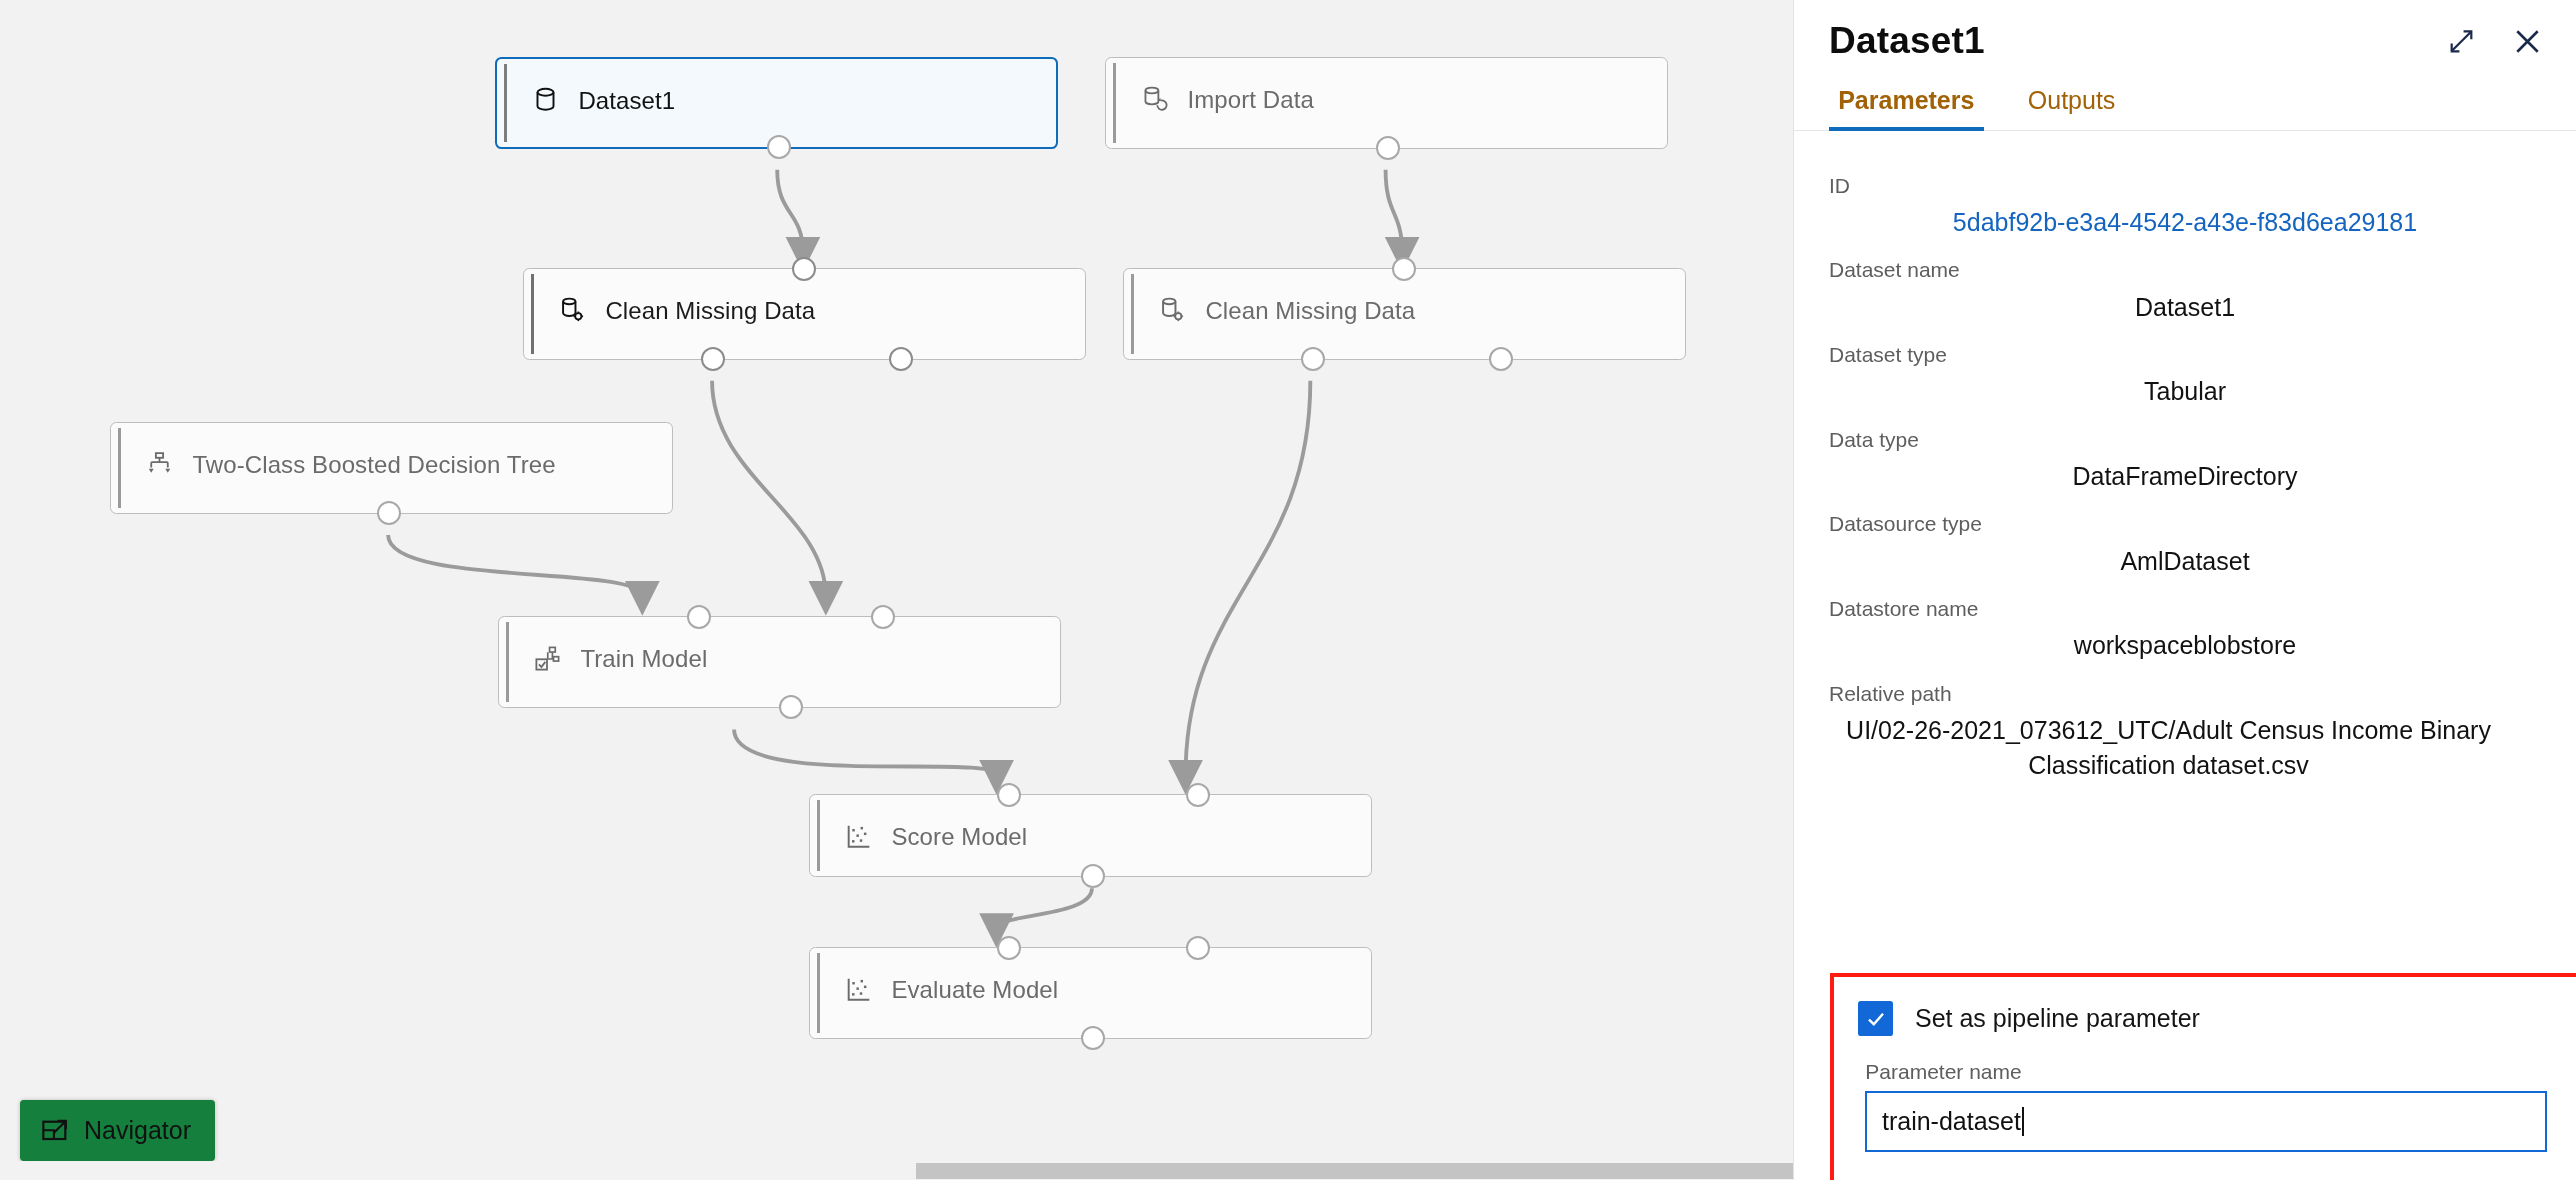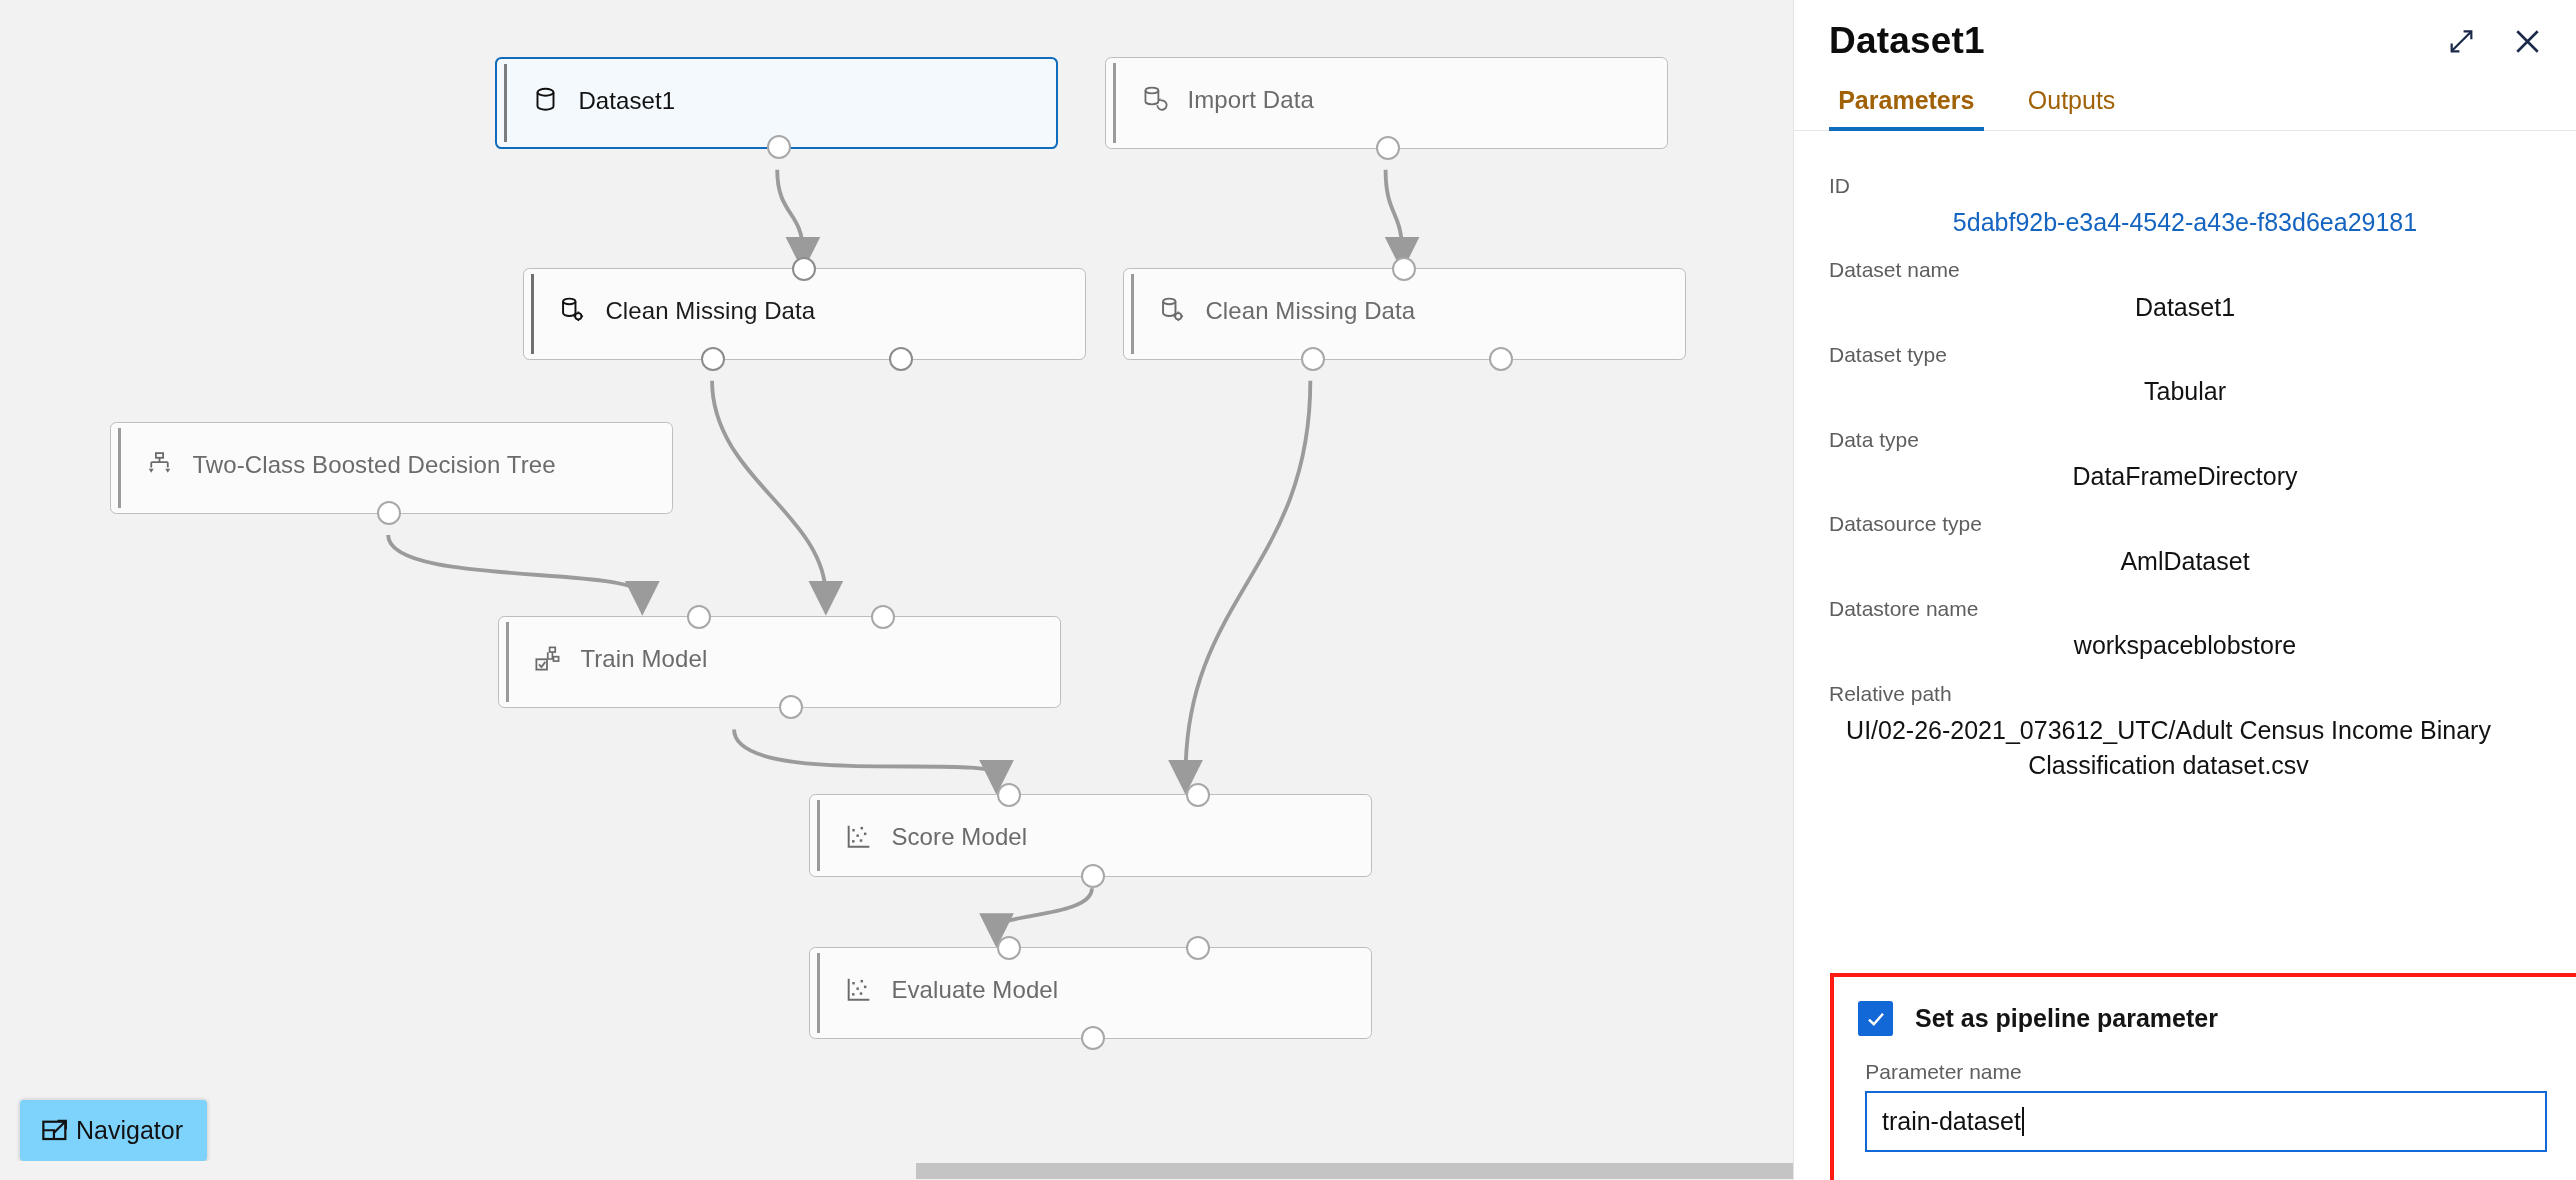--- a/index.html
+++ b/index.html
@@ -62,23 +62,23 @@
     background: #ffffff;
     border: 2px solid #a8a8a8;
   }
   .port.on-dark { border-color: #8c8c8c; }
 
   
   #navigator {
     position: absolute;
     left: 20px; bottom: 20px;
     height: 61px;
-    display: flex; align-items: center; gap: 5px;
+    display: flex; align-items: center; gap: 13px;
     padding: 0 24px 0 20px;
-    background: #7dd3fc;
+    background: #15803d;
     border-radius: 3.7px;
     box-shadow: 0 0.9px 4.6px rgba(0,0,0,.22);
   }
   #navigator .nav-label { font-size: 25px; color: #111; white-space: nowrap; }
 
   
   #hscroll-track {
     position: absolute; left: 0; bottom: 0;
     width: 1793px; height: 20px;
     background: #f2f2f2;
@@ -154,21 +154,21 @@
 
   
   #param-section {
     position: absolute;
     left: 1830px; bottom: -5.5px;
     width: 750px;
     border: 4.6px solid #ff1a12;
     background: #ffffff;
     padding: 24px 29px 31px 24px;
   }
-  #param-check-row { display: flex; align-items: center; gap: 22px; font-weight: bold; }
+  #param-check-row { display: flex; align-items: center; gap: 22px; }
   .checkbox {
     width: 35px; height: 35px; flex: none;
     background: #1168d6;
     border-radius: 2.8px;
     display: flex; align-items: center; justify-content: center;
     cursor: pointer;
   }
   #param-check-label { font-size: 25px; color: #141414; white-space: nowrap; }
   #param-name-label {
     font-size: 21px; color: #5e5e5e;

